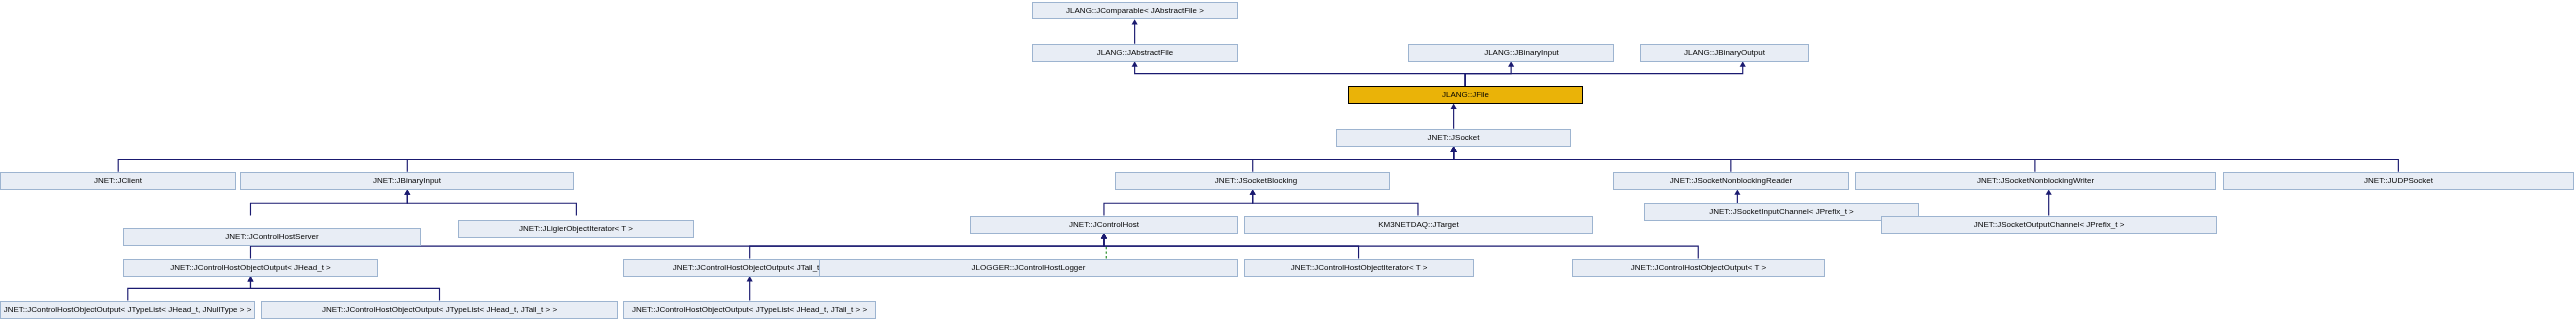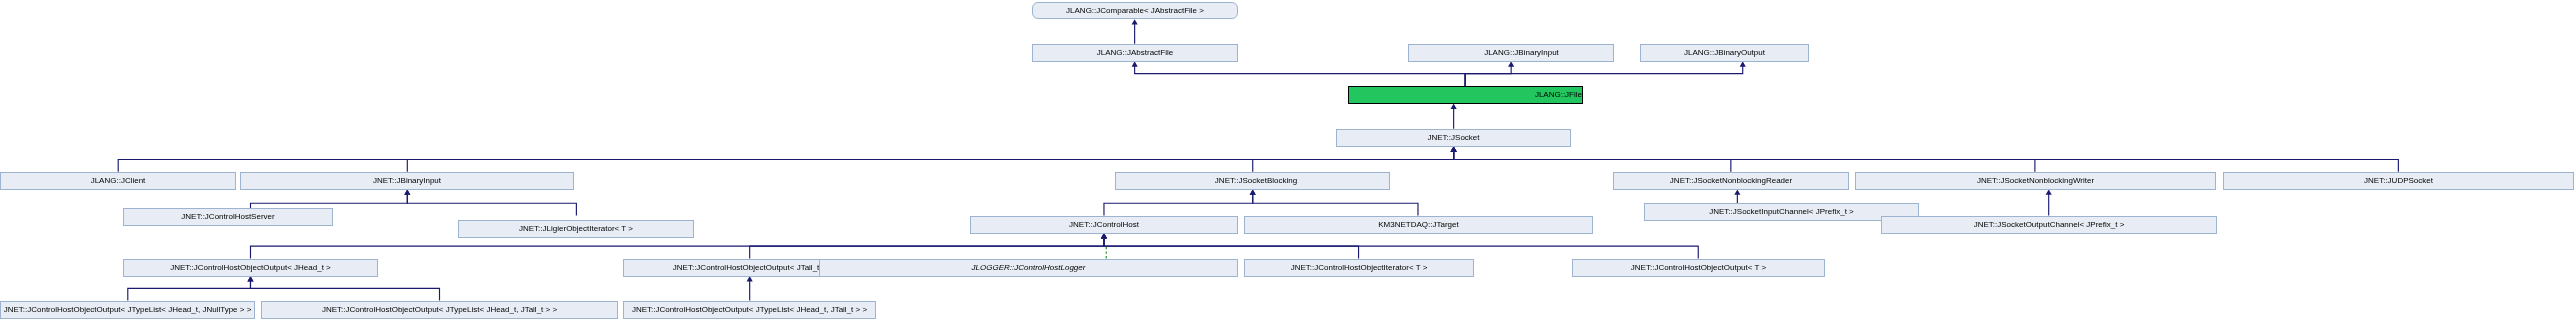--- a/index.html
+++ b/index.html
@@ -19,24 +19,23 @@
     background:#E8EDF5;
     color:#000000;
     font-size:8px;
     line-height:16px;
     text-align:center;
     white-space:nowrap;
     z-index:1;
     cursor:pointer;
   }
   .node.hl {
-    background:#22c55e;
+    background:#eab308;
     border:0.8px solid #000000;
     cursor:default;
-    text-align:right;
   }
 </style>
 </head>
 <body>
 
 <div id="canvas">
   <svg id="edges" width="2576" height="319" viewBox="0 0 3358 416">
       <path d="M1479,57 L1479,31" fill="none" stroke="#1A1A70" stroke-width="1.5"></path>
       <polygon points="1475,32 1483,32 1479,25" fill="#1A1A70"></polygon>
       <path d="M1910,112 L1910,96 L1479,96 L1479,86" fill="none" stroke="#1A1A70" stroke-width="1.5"></path>
@@ -80,40 +79,40 @@
       <polygon points="1435,311 1443,311 1439,304" fill="#1A1A70"></polygon>
       <path d="M2214,337 L2214,321 L1439,321 L1439,310" fill="none" stroke="#1A1A70" stroke-width="1.5"></path>
       <polygon points="1435,311 1443,311 1439,304" fill="#1A1A70"></polygon>
       <path d="M166,392 L166,376 L326,376 L326,366" fill="none" stroke="#1A1A70" stroke-width="1.5"></path>
       <polygon points="322,367 330,367 326,360" fill="#1A1A70"></polygon>
       <path d="M572.5,392 L572.5,376 L326,376 L326,366" fill="none" stroke="#1A1A70" stroke-width="1.5"></path>
       <polygon points="322,367 330,367 326,360" fill="#1A1A70"></polygon>
       <path d="M977,392 L977,366" fill="none" stroke="#1A1A70" stroke-width="1.5"></path>
       <polygon points="973,367 981,367 977,360" fill="#1A1A70"></polygon>
     </svg>
-<div class="node" style="left: 1032px; top: 1.5px; width: 206px; border-radius: 6px;">JLANG::JComparable&lt; JAbstractFile &gt;</div>
+<div class="node" style="left: 1032px; top: 1.5px; width: 206px;">JLANG::JComparable&lt; JAbstractFile &gt;</div>
     <div class="node" style="left: 1032px; top: 44px; width: 206px;">JLANG::JAbstractFile</div>
     <div class="node" style="left: 1408px; top: 44px; width: 206px; padding-left: 21px;">JLANG::JBinaryInput</div>
     <div class="node" style="left: 1640px; top: 44px; width: 169px;">JLANG::JBinaryOutput</div>
     <div class="node hl" style="left: 1348px; top: 86px; width: 235px;">JLANG::JFile</div>
     <div class="node" style="left: 1336px; top: 129px; width: 235px;">JNET::JSocket</div>
-    <div class="node" style="left: 0px; top: 172px; width: 236px;">JLANG::JClient</div>
+    <div class="node" style="left: 0px; top: 172px; width: 236px;">JNET::JClient</div>
     <div class="node" style="left: 240px; top: 172px; width: 334px;">JNET::JBinaryInput</div>
     <div class="node" style="left: 1115px; top: 172px; width: 275px; padding-left: 7px;">JNET::JSocketBlocking</div>
     <div class="node" style="left: 1613px; top: 172px; width: 236px;">JNET::JSocketNonblockingReader</div>
     <div class="node" style="left: 1855px; top: 172px; width: 361px;">JNET::JSocketNonblockingWriter</div>
     <div class="node" style="left: 2223px; top: 172px; width: 351px;">JNET::JUDPSocket</div>
-    <div class="node" style="left: 123px; top: 208px; width: 210px;">JNET::JControlHostServer</div>
+    <div class="node" style="left: 123px; top: 228px; width: 298px;">JNET::JControlHostServer</div>
     <div class="node" style="left: 458px; top: 220px; width: 236px;">JNET::JLigierObjectIterator&lt; T &gt;</div>
     <div class="node" style="left: 970px; top: 216px; width: 268px;">JNET::JControlHost</div>
     <div class="node" style="left: 1244px; top: 216px; width: 349px;">KM3NETDAQ::JTarget</div>
     <div class="node" style="left: 1600px; top: 203px; width: 275px; margin-left: 44px;">JNET::JSocketInputChannel&lt; JPrefix_t &gt;</div>
     <div class="node" style="left: 1881px; top: 216px; width: 336px;">JNET::JSocketOutputChannel&lt; JPrefix_t &gt;</div>
     <div class="node" style="left: 123px; top: 259px; width: 255px;">JNET::JControlHostObjectOutput&lt; JHead_t &gt;</div>
     <div class="node" style="left: 623px; top: 259px; width: 253px;">JNET::JControlHostObjectOutput&lt; JTail_t &gt;</div>
-    <div class="node" style="left: 819px; top: 259px; width: 419px; font-style: italic;">JLOGGER::JControlHostLogger</div>
+    <div class="node" style="left: 819px; top: 259px; width: 419px;">JLOGGER::JControlHostLogger</div>
     <div class="node" style="left: 1244px; top: 259px; width: 230px;">JNET::JControlHostObjectIterator&lt; T &gt;</div>
     <div class="node" style="left: 1572px; top: 259px; width: 253px;">JNET::JControlHostObjectOutput&lt; T &gt;</div>
     <div class="node" style="left: 0px; top: 301px; width: 255px;">JNET::JControlHostObjectOutput&lt; JTypeList&lt; JHead_t, JNullType &gt; &gt;</div>
     <div class="node" style="left: 261px; top: 301px; width: 357px;">JNET::JControlHostObjectOutput&lt; JTypeList&lt; JHead_t, JTail_t &gt; &gt;</div>
     <div class="node" style="left: 623px; top: 301px; width: 253px;">JNET::JControlHostObjectOutput&lt; JTypeList&lt; JHead_t, JTail_t &gt; &gt;</div>
   </div>
 
 
 </body></html>

